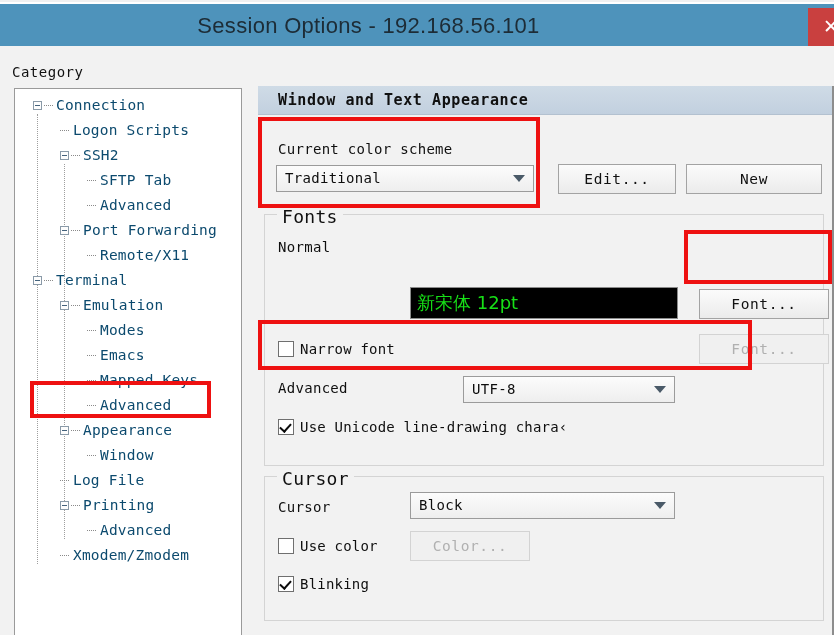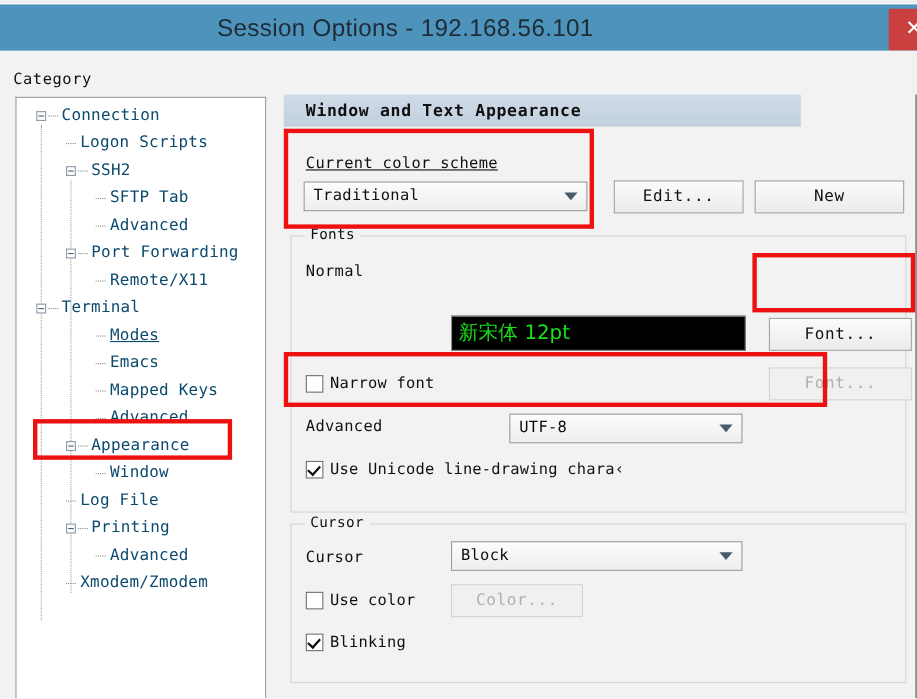--- a/index.html
+++ b/index.html
@@ -124,21 +124,21 @@
     position: absolute;
     left: 258px; top: 40px;
     width: 576px; height: 549px;
     background: #f2f2f2;
     border-right: 2px solid #8d8d8d;
     box-sizing: border-box;
   }
   .pane-header {
     position: absolute;
     left: 0; top: 0;
-    width: 470px; height: 29px;
+    width: 574px; height: 29px;
     background: linear-gradient(#cfdbe6, #c2d0df);
     border-bottom: 1px solid #b3c1d0;
     box-sizing: border-box;
   }
   .pane-header-text {
     position: absolute;
     left: 20px; top: 0;
     line-height: 29px;
     font-size: 15px;
     font-weight: bold;
@@ -150,21 +150,21 @@
   .groupbox {
     position: absolute;
     border: 1px solid #d4d4d4;
     box-sizing: border-box;
   }
   .group-title {
     position: absolute;
     top: -9px; left: 12px;
     background: #f2f2f2;
     padding: 0 5px;
-    font-size: 13px;
+    font-size: 18px;
     color: #0f0f0f;
     letter-spacing: 0.3px;
   }
 
   .field-label {
     position: absolute;
     font-size: 14px;
     color: #0f0f0f;
     letter-spacing: 0.3px;
     white-space: nowrap;
@@ -322,22 +322,27 @@
           <div class="tree-row" style="height: 25px;">
             <div class="dash" style="left: 72px;"></div>
             <span class="tree-label" style="position: absolute; left: 85px; top: 0px;">Remote/X11</span>
           </div>
           <div class="tree-row" style="height: 25px;">
             <div class="expander" style="left: 18px;"></div>
             <div class="dash" style="left: 29px;"></div>
             <span class="tree-label" style="position: absolute; left: 41px; top: 0px;">Terminal</span>
           </div>
           <div class="tree-row" style="height: 25px;">
-            <div class="dash" style="left: 72px;"></div>
-            <span class="tree-label" style="position: absolute; left: 85px; top: 0px; text-decoration: underline;">Modes</span>
+            <div class="expander" style="left: 45px;"></div>
+            <div class="dash" style="left: 56px;"></div>
+            <span class="tree-label" style="position: absolute; left: 68px; top: 0px;">Emulation</span>
+          </div>
+          <div class="tree-row" style="height: 25px;">
+            <div class="dash" style="left: 72px;"></div>
+            <span class="tree-label" style="position: absolute; left: 85px; top: 0px;">Modes</span>
           </div>
           <div class="tree-row" style="height: 25px;">
             <div class="dash" style="left: 72px;"></div>
             <span class="tree-label" style="position: absolute; left: 85px; top: 0px;">Emacs</span>
           </div>
           <div class="tree-row" style="height: 25px;">
             <div class="dash" style="left: 72px;"></div>
             <span class="tree-label" style="position: absolute; left: 85px; top: 0px;">Mapped Keys</span>
           </div>
           <div class="tree-row" style="height: 25px;">
@@ -372,21 +377,21 @@
           </div>
         </div>
     </div>
 
     <div class="right-pane">
 
       <div class="pane-header">
         <div class="pane-header-text">Window and Text Appearance</div>
       </div>
 
-      <div class="field-label" style="left:20px; top:55px;text-decoration:underline;">Current color scheme</div>
+      <div class="field-label" style="left:20px; top:55px;">Current color scheme</div>
 
       <div class="combo" style="left:18px; top:79px; width:258px;">
         <div class="combo-value">Traditional</div>
         <div class="combo-arrow"></div>
       </div>
 
       <div class="btn" style="left:300px; top:78px; width:118px;">Edit...</div>
 
       <div class="btn" style="left:428px; top:78px; width:136px;">New</div>
 

